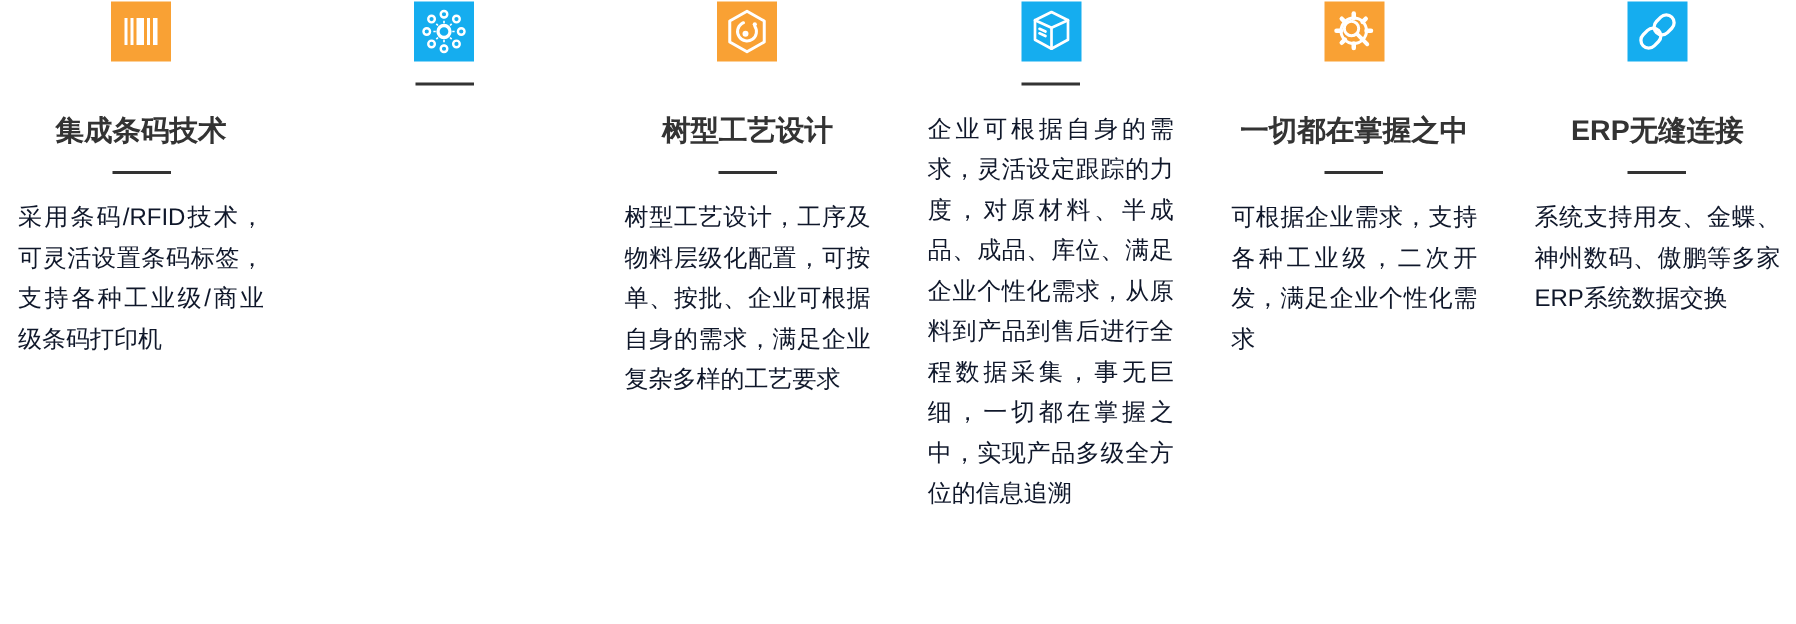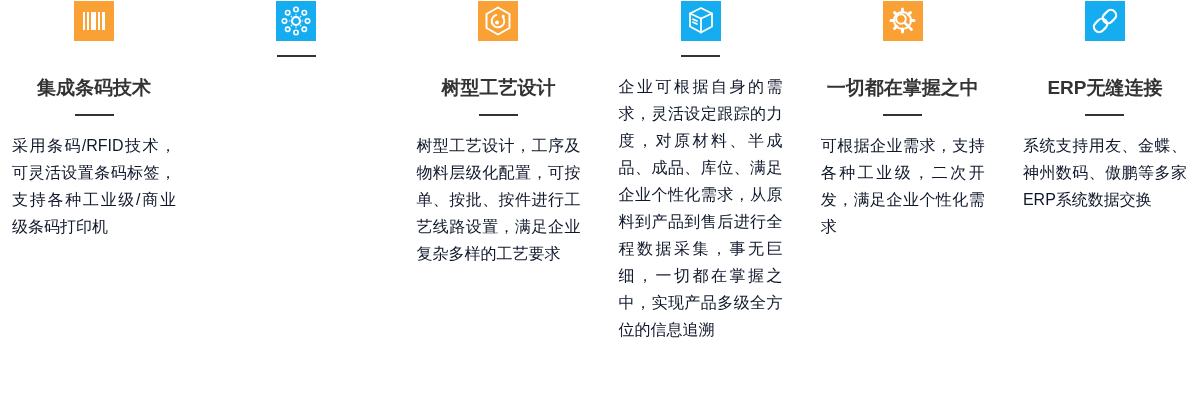--- a/index.html
+++ b/index.html
@@ -122,21 +122,21 @@
         <g stroke="#ffffff" fill="none" stroke-linejoin="round" stroke-linecap="round">
           <polygon points="20,6.5 31.5,13 31.5,27 20,33.5 8.5,27 8.5,13" stroke-width="2"></polygon>
           <circle cx="20" cy="20" r="6.3" stroke-width="2" stroke-dasharray="31 9" transform="rotate(-35 20 20)"></circle>
           <circle cx="19" cy="21.5" r="2" fill="#ffffff" stroke="none"></circle>
           <circle cx="25.2" cy="15.2" r="1.4" fill="#ffffff" stroke="none"></circle>
         </g>
       </svg>
     </div>
     <div class="feature-title">树型工艺设计</div>
     <div class="divider"></div>
-    <div class="feature-desc">树型工艺设计，工序及物料层级化配置，可按单、按批、按件进行工艺线路设置，满足企业复杂多样的工艺要求</div>
+    <div class="feature-desc">树型工艺设计，工序及物料层级化配置，可按单、按批、企业可根据自身的需求，满足企业复杂多样的工艺要求</div>
   </div>
 
   <div class="feature">
     <div class="icon-tile" style="background: rgb(21, 173, 239);">
       <svg width="40" height="40" viewBox="0 0 40 40">
         <g stroke="#ffffff" fill="none" stroke-width="1.8" stroke-linejoin="round" stroke-linecap="round">
           <polygon points="20,7 31,12.5 31,25.5 20,31.5 9,25.5 9,12.5"></polygon>
           <polyline points="9,12.5 20,17.5 31,12.5"></polyline>
           <line x1="20" y1="17.5" x2="20" y2="31.5"></line>
           <line x1="12" y1="18.2" x2="16" y2="20"></line>

